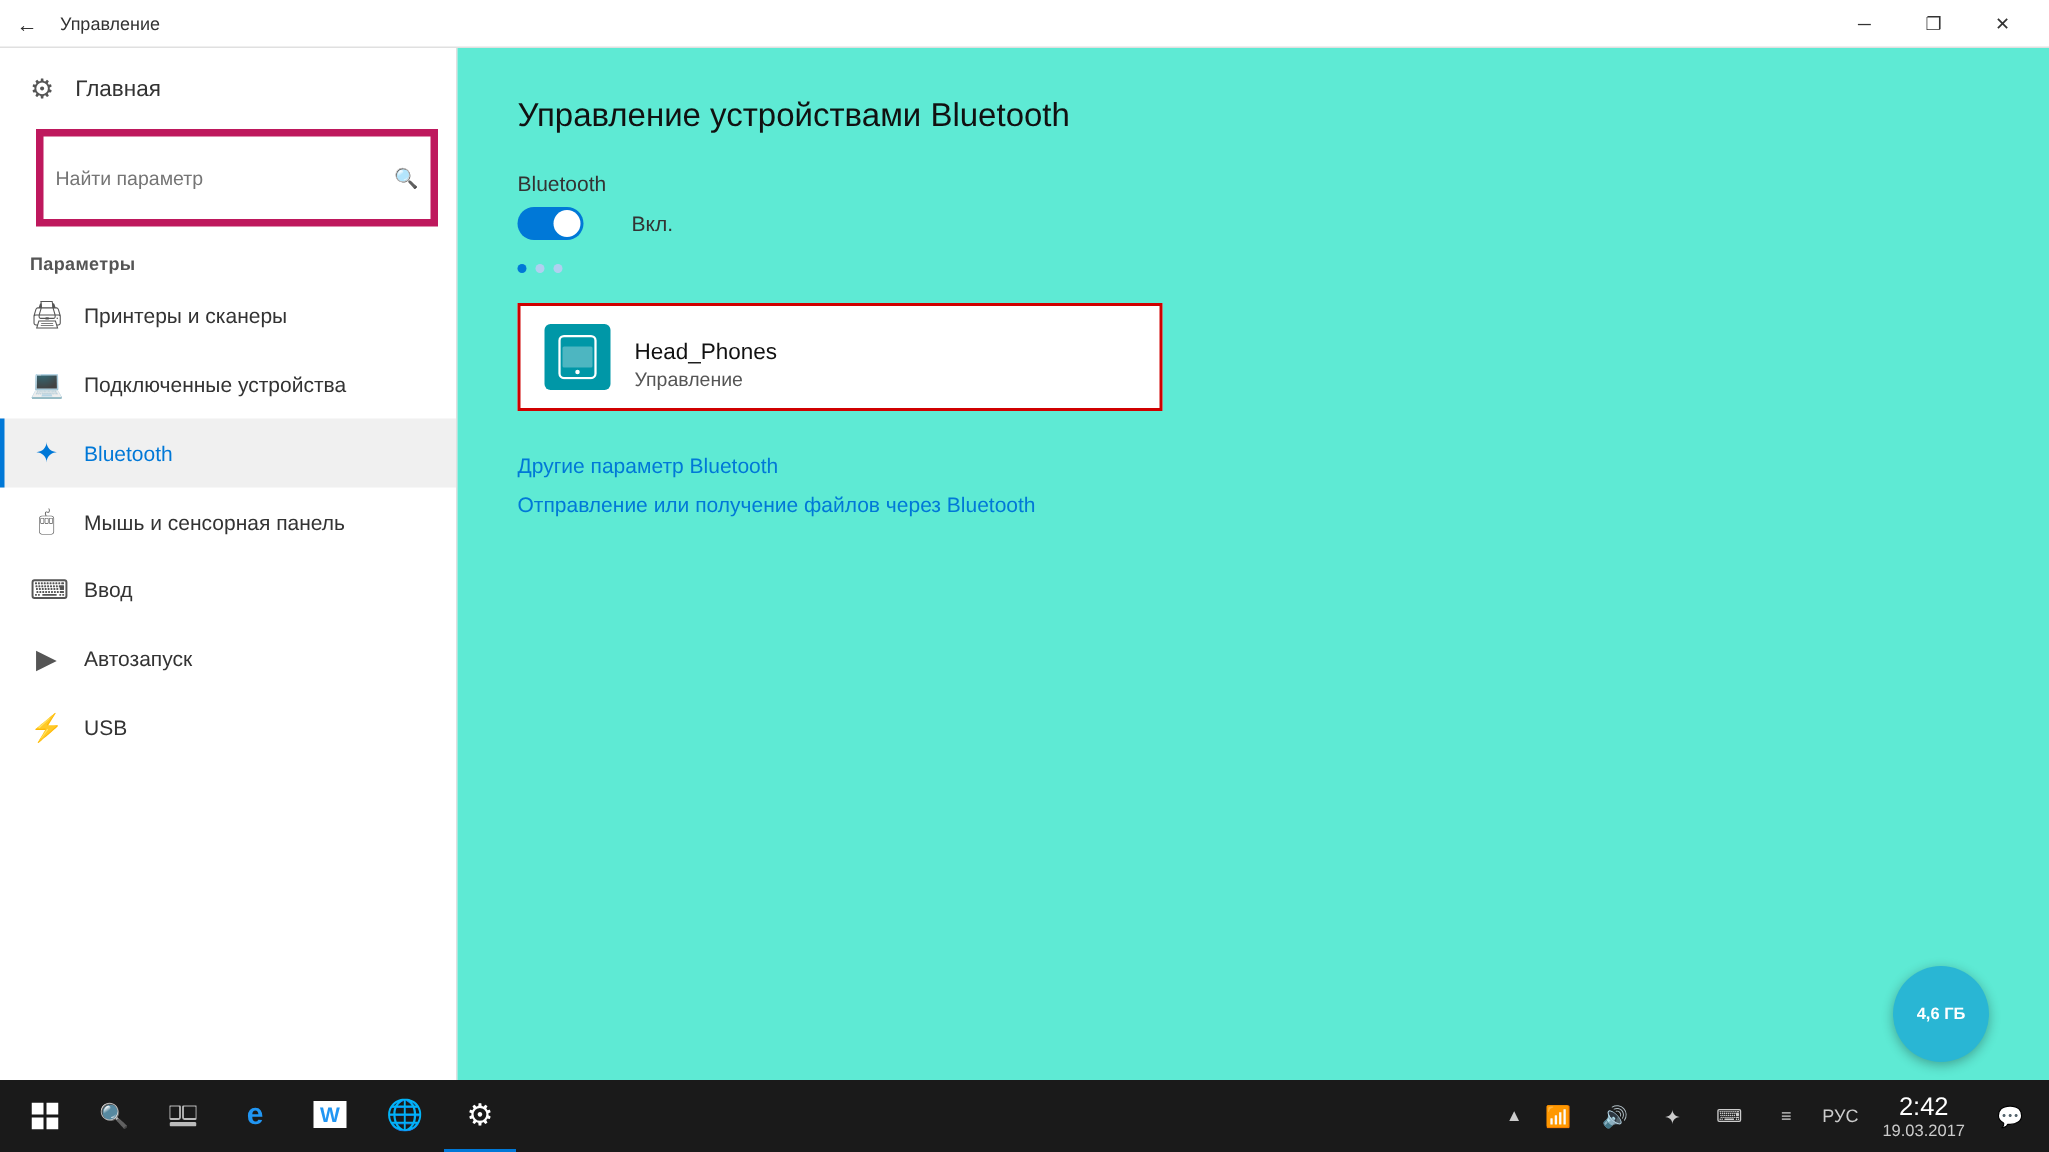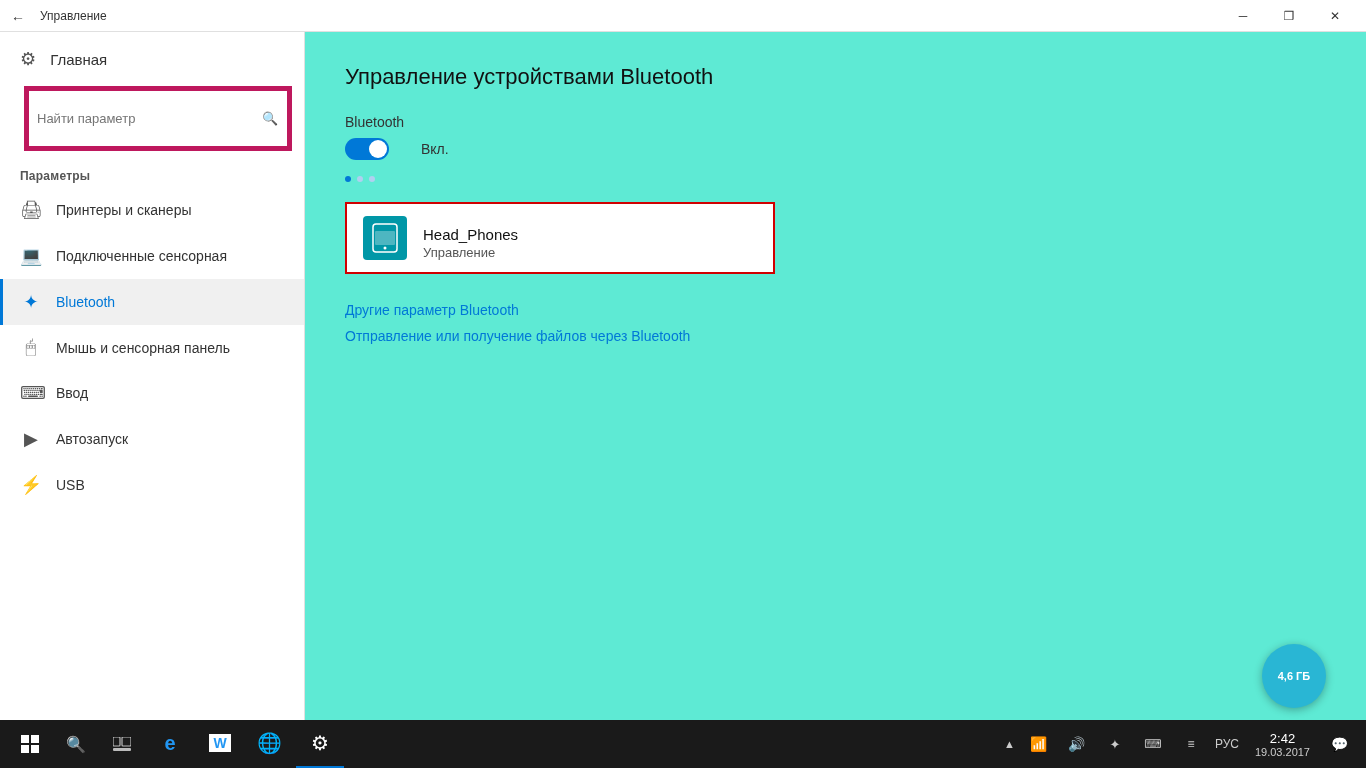--- a/index.html
+++ b/index.html
@@ -152,21 +152,21 @@
       width: 36px; height: 48px; display: flex; align-items: center; justify-content: center;
       cursor: pointer; font-size: 14px;
     }
     .tray-chevron {
       font-size: 11px; color: #ccc; cursor: pointer; padding: 0 4px;
     }
     .tray-clock {
       display: flex; flex-direction: column; align-items: center; justify-content: center;
       padding: 0 10px; cursor: pointer; color: #fff;
     }
-    .tray-clock-time { font-size: 13px; }
+    .tray-clock-time { font-size: 17px; }
     .tray-clock-date { font-size: 11px; color: #ccc; }
     .tray-lang { font-size: 12px; color: #ccc; padding: 0 4px; cursor: pointer; }
 
     
     .storage-bubble {
       position: absolute; right: 40px; bottom: 60px;
       width: 64px; height: 64px; border-radius: 50%;
       background: #29b6d4; display: flex; flex-direction: column;
       align-items: center; justify-content: center; color: #fff;
       font-size: 11px; font-weight: 600; box-shadow: 0 2px 8px rgba(0,0,0,0.3);
@@ -199,21 +199,21 @@
       <span class="sidebar-search-icon">🔍</span>
     </div>
     <div class="sidebar-section-label">Параметры</div>
 
     <div class="sidebar-item">
       <span class="sidebar-item-icon">🖨</span>
       <span class="sidebar-item-label">Принтеры и сканеры</span>
     </div>
     <div class="sidebar-item">
       <span class="sidebar-item-icon">💻</span>
-      <span class="sidebar-item-label">Подключенные сенсорная</span>
+      <span class="sidebar-item-label">Подключенные устройства</span>
     </div>
     <div class="sidebar-item active">
       <span class="sidebar-item-icon" style="color:#0078d7;">✦</span>
       <span class="sidebar-item-label">Bluetooth</span>
     </div>
     <div class="sidebar-item">
       <span class="sidebar-item-icon">🖱</span>
       <span class="sidebar-item-label">Мышь и сенсорная панель</span>
     </div>
     <div class="sidebar-item">

